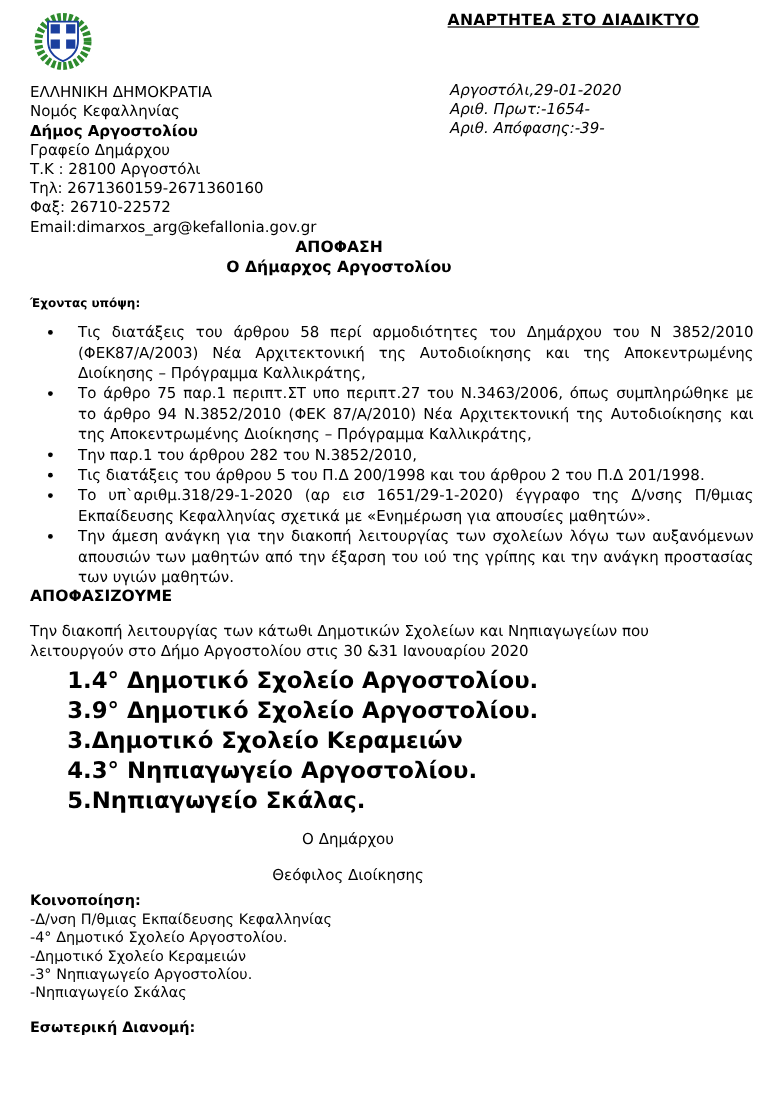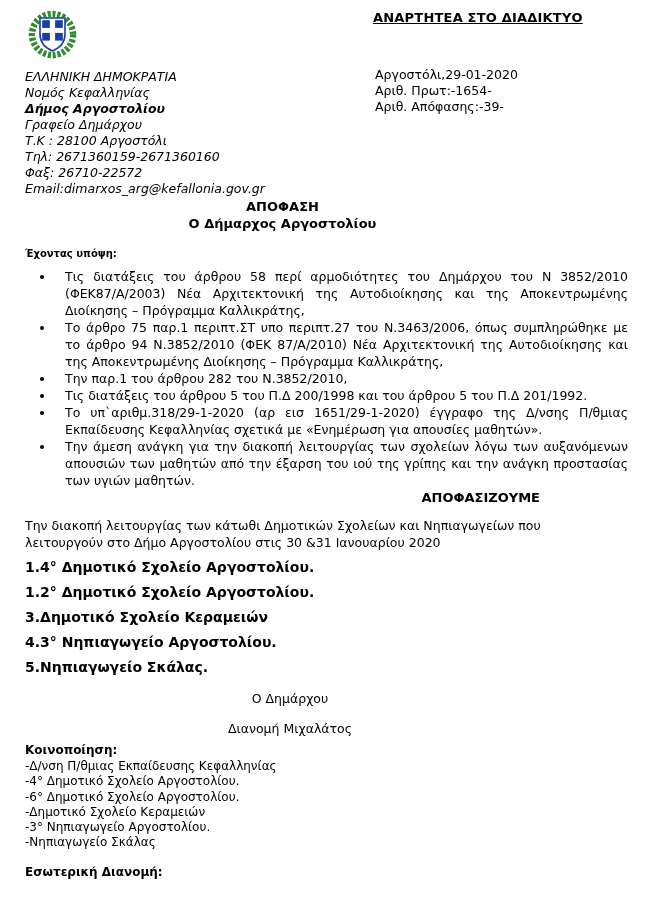--- a/index.html
+++ b/index.html
@@ -8,37 +8,37 @@
     font-family:"DejaVu Sans","Liberation Sans",sans-serif;
     color:#000;
   }
   .page { position:relative; box-sizing:border-box; width:652px; height:912px;
           padding:8px 24px 0 25px; font-size:12.5px; }
 
   
   .banner { position:absolute; top:10px; left:373px; font-weight:bold;
             text-decoration:underline; font-size:13px; letter-spacing:.2px; }
   .emblem-wrap { width:55px; height:55px; }
-  .agency { margin-top:6px; line-height:16px;font-style:italic; }
+  .agency { margin-top:6px; line-height:16px; }
   .agency .bold { font-weight:bold; }
-  .reference { position:absolute; top:67px; left:375px; line-height:16px; }
+  .reference { position:absolute; top:67px; left:375px; line-height:16px;font-style:italic; }
 
   
   .title-block { width:515px; text-align:center; font-weight:bold;
                  margin-top:1px; line-height:17px; font-size:13px; }
   .having { font-weight:bold; margin-top:16px; font-size:10px; }
 
   
   ul.preamble { margin:9px 0 0 0; padding-left:30px; }
   ul.preamble li { text-align:justify; line-height:17px; margin:0; padding-left:10px; }
 
   
-  .decide-heading { width:515px; text-align:right; font-weight:bold; margin-top:1px; font-size:13px; }
+  .decide-heading { width:515px; text-align:left; font-weight:bold; margin-top:1px; font-size:13px; }
   .decision-body { margin-top:12px; line-height:17px; width:592px; }
-  .school { font-weight:bold; margin-top:8px; line-height:17px; font-size:14px; }
+  .school { font-weight:bold; margin-top:8px; line-height:17px; font-size:19px;margin-left:31px; }
   .school:first-of-type { margin-top:11px; }
 
   
   .signature { width:530px; text-align:center; margin-top:15px; line-height:16px; }
   .signature .name { margin-top:14px; }
 
   
   .footer { margin-top:5px; }
   .footer-label { font-weight:bold; font-size:12px; line-height:17px; }
   .cc-list div { font-size:12px; line-height:15.3px; }
@@ -90,45 +90,44 @@
   <div class="title-block">
     <div>ΑΠΟΦΑΣΗ</div>
     <div>Ο Δήμαρχος Αργοστολίου</div>
   </div>
 
   <div class="having">Έχοντας υπόψη:</div>
   <ul class="preamble">
     <li>Τις διατάξεις του άρθρου 58 περί αρμοδιότητες του Δημάρχου του Ν 3852/2010 (ΦΕΚ87/Α/2003) Νέα Αρχιτεκτονική της Αυτοδιοίκησης και της Αποκεντρωμένης Διοίκησης – Πρόγραμμα Καλλικράτης,</li>
     <li>Το άρθρο 75 παρ.1 περιπτ.ΣΤ υπο περιπτ.27 του Ν.3463/2006, όπως συμπληρώθηκε με το άρθρο 94 Ν.3852/2010 (ΦΕΚ 87/Α/2010) Νέα Αρχιτεκτονική της Αυτοδιοίκησης και της Αποκεντρωμένης Διοίκησης – Πρόγραμμα Καλλικράτης,</li>
     <li>Την παρ.1 του άρθρου 282 του Ν.3852/2010,</li>
-    <li>Τις διατάξεις του άρθρου 5 του Π.Δ 200/1998 και του άρθρου 5 του Π.Δ 201/1992.</li>
+    <li>Τις διατάξεις του άρθρου 5 του Π.Δ 200/1998 και του άρθρου 2 του Π.Δ 201/1998.</li>
     <li>Το υπ`αριθμ.318/29-1-2020 (αρ εισ 1651/29-1-2020) έγγραφο της Δ/νσης Π/θμιας Εκπαίδευσης Κεφαλληνίας σχετικά με «Ενημέρωση για απουσίες μαθητών».</li>
     <li>Την άμεση ανάγκη για την διακοπή λειτουργίας  των σχολείων λόγω των αυξανόμενων απουσιών των μαθητών από την έξαρση του ιού της γρίπης και την ανάγκη προστασίας των υγιών μαθητών.</li>
   </ul>
 
   <div class="decide-heading">ΑΠΟΦΑΣΙΖΟΥΜΕ</div>
   <div class="decision-body">Την διακοπή λειτουργίας των κάτωθι Δημοτικών Σχολείων και Νηπιαγωγείων που λειτουργούν στο Δήμο Αργοστολίου  στις 30 &amp;31 Ιανουαρίου 2020</div>
 
   <div class="school">1.4° Δημοτικό Σχολείο Αργοστολίου.</div>
-  <div class="school">1.2° Δημοτικό Σχολείο Αργοστολίου.</div>
+  <div class="school">3.9° Δημοτικό Σχολείο Αργοστολίου.</div>
   <div class="school">3.Δημοτικό Σχολείο Κεραμειών</div>
   <div class="school">4.3° Νηπιαγωγείο Αργοστολίου.</div>
   <div class="school">5.Νηπιαγωγείο Σκάλας.</div>
 
   <div class="signature">
     <div>Ο Δημάρχου</div>
-    <div class="name">Διανομή Μιχαλάτος</div>
+    <div class="name">Θεόφιλος Διοίκησης</div>
   </div>
 
   <div class="footer">
     <div class="footer-label">Κοινοποίηση:</div>
     <div class="cc-list">
       <div>-Δ/νση Π/θμιας  Εκπαίδευσης Κεφαλληνίας</div>
       <div>-4° Δημοτικό Σχολείο Αργοστολίου.</div>
-      <div>-6° Δημοτικό Σχολείο Αργοστολίου.</div>
       <div>-Δημοτικό Σχολείο Κεραμειών</div>
       <div>-3° Νηπιαγωγείο Αργοστολίου.</div>
       <div>-Νηπιαγωγείο Σκάλας</div>
     </div>
   </div>
 
   <div class="internal">
     <div class="footer-label">Εσωτερική Διανομή:</div>
 
   </div>

